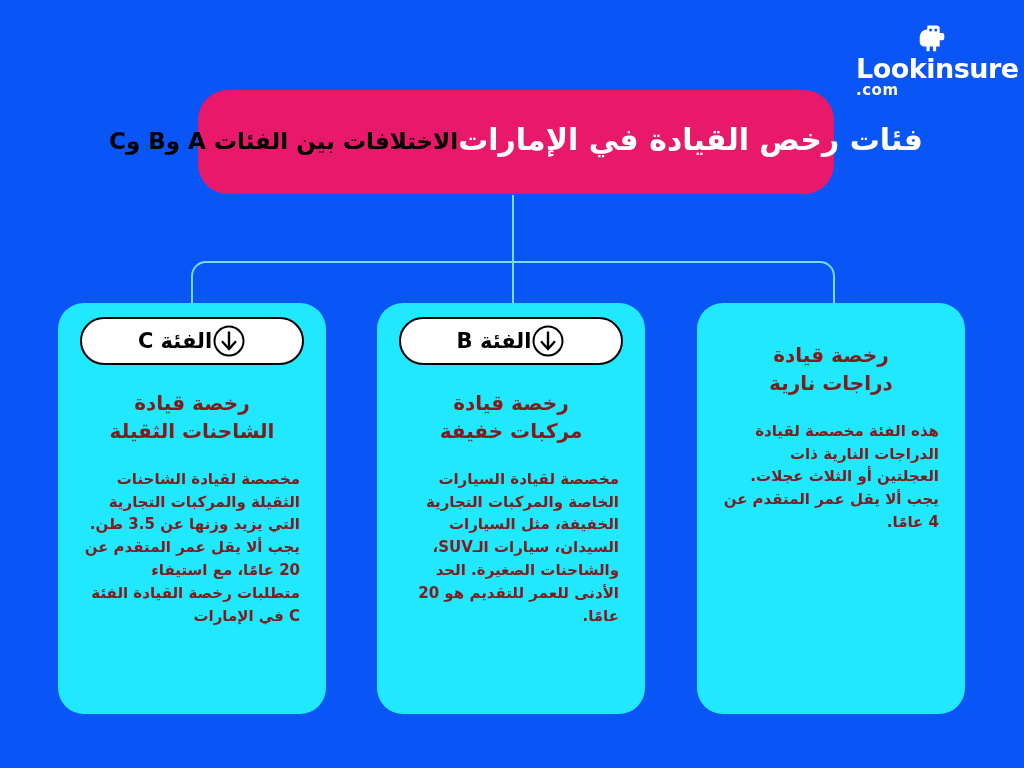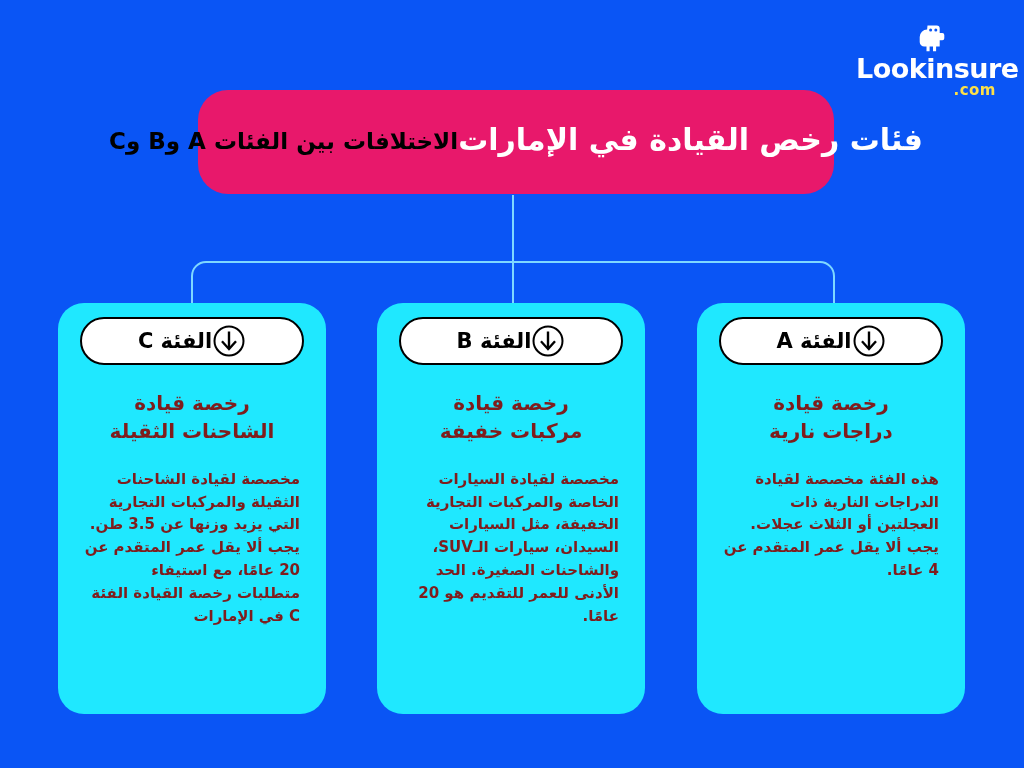--- a/index.html
+++ b/index.html
@@ -45,27 +45,27 @@
     color: #ffffff;
     font-size: 27px;
     line-height: 30px;
     font-weight: 700;
     letter-spacing: -0.5px;
     font-family: "DejaVu Sans", "Liberation Sans", sans-serif;
     margin-top: 2px;
     white-space: nowrap;
   }
   .logo-dotcom {
-    color: #fde047;
+    color: #fef9c3;
     font-size: 15px;
     line-height: 16px;
     font-weight: 700;
     letter-spacing: 0.5px;
     margin-top: -2px;
-    text-align: right;
+    text-align: left;
     padding-right: 12px;
   }
 
   
   .title-card {
     position: absolute;
     left: 198px;
     top: 90px;
     width: 636px;
     height: 104px;
@@ -218,27 +218,17 @@
           <path d="M17 7.5 L17 24" stroke="#000" stroke-width="2.4" fill="none"></path>
           <path d="M10.8 18.2 L17 25 L23.2 18.2" stroke="#000" stroke-width="2.4" fill="none" stroke-linecap="square"></path>
         </svg>
       </span>
     </div>
     <div class="card-heading">رخصة قيادة<br>مركبات خفيفة</div>
     <div class="card-body">مخصصة لقيادة السيارات الخاصة والمركبات التجارية الخفيفة، مثل السيارات السيدان، سيارات الـSUV، والشاحنات الصغيرة. الحد الأدنى للعمر للتقديم هو 20 عامًا.</div>
   </div>
 
   <div class="card card-a">
-    <div class="pill">
-      <span class="pill-label">الفئة A</span>
-      <span class="pill-icon">
-        <svg width="34" height="34" viewBox="0 0 34 34" aria-hidden="true">
-          <circle cx="17" cy="17" r="14.5" fill="none" stroke="#000" stroke-width="2"></circle>
-          <path d="M17 7.5 L17 24" stroke="#000" stroke-width="2.4" fill="none"></path>
-          <path d="M10.8 18.2 L17 25 L23.2 18.2" stroke="#000" stroke-width="2.4" fill="none" stroke-linecap="square"></path>
-        </svg>
-      </span>
-    </div>
     <div class="card-heading">رخصة قيادة<br>دراجات نارية</div>
     <div class="card-body">هذه الفئة مخصصة لقيادة الدراجات النارية ذات العجلتين أو الثلاث عجلات. يجب ألا يقل عمر المتقدم عن 4 عامًا.</div>
   </div>
 
 </div>
 
 </body></html>

